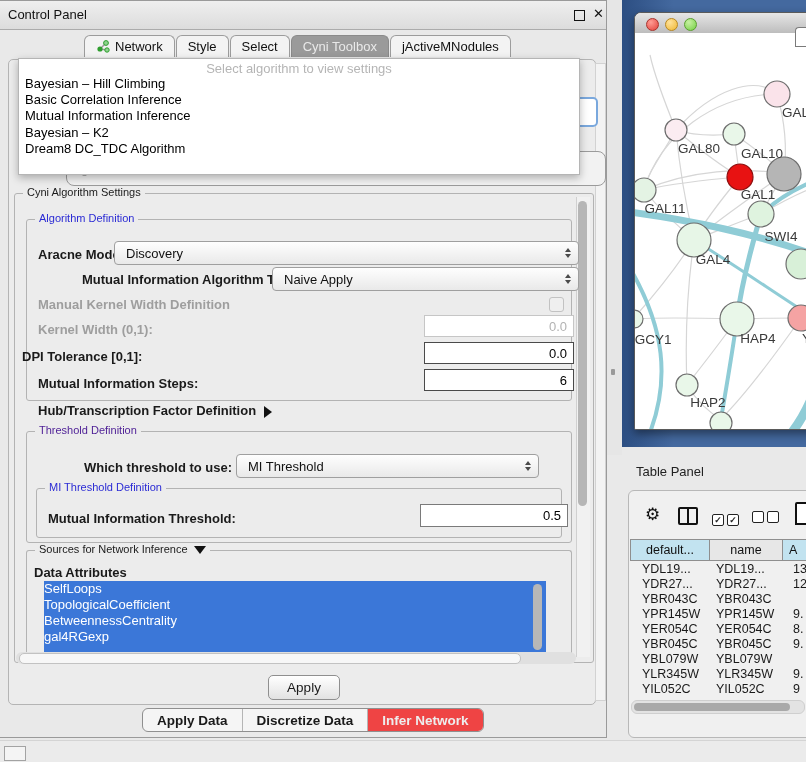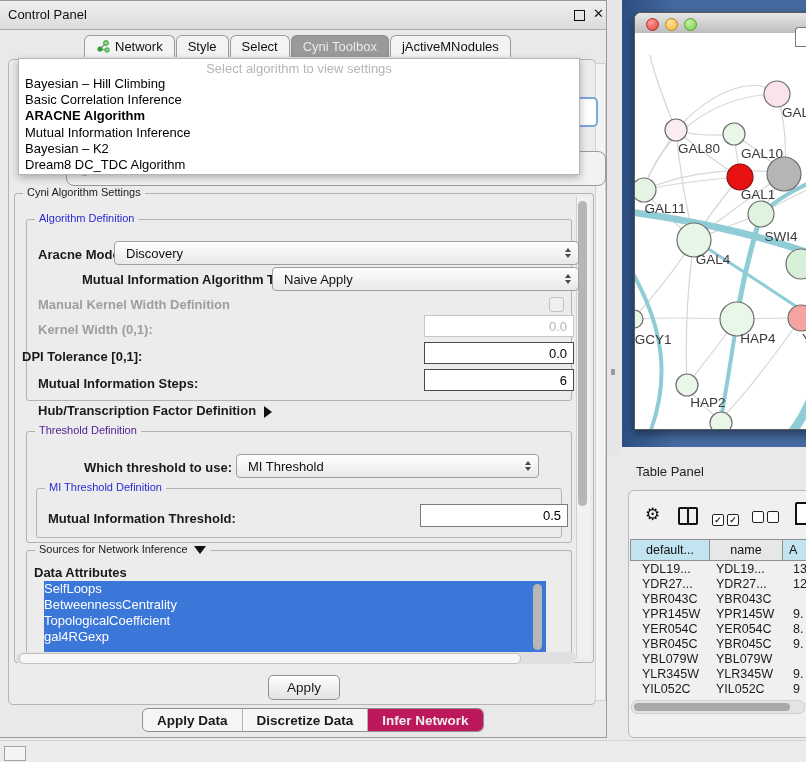--- a/index.html
+++ b/index.html
@@ -70,21 +70,21 @@
   
   #set-sb-track{left:576px;top:196px;width:13px;height:460px;background:#f1f1f1;border-left:1px solid #d0d0d0;}
   #set-sb-thumb{left:578px;top:200px;width:9px;height:305px;background:#b6b6b6;border-radius:5px;}
 
   
   #apply{left:268px;top:674px;width:70px;height:23px;background:linear-gradient(#ffffff,#e2e2e2);
     border:1px solid #8f8f8f;border-radius:5px;display:flex;align-items:center;justify-content:center;font-size:13.5px;}
   #btabs{left:142px;top:707px;height:22px;display:flex;border:1px solid #8f8f8f;border-radius:6px;overflow:hidden;background:#f5f5f5;}
   .bseg{display:flex;align-items:center;padding:0 14px;font-size:13.5px;font-weight:bold;border-left:1px solid #b5b5b5;}
   .bseg:first-child{border-left:none;}
-  .bseg.sel{background:#be185d;color:#ededed;}
+  .bseg.sel{background:#ef4444;color:#ededed;}
 
   
   #divider{left:607px;top:0;width:15px;height:455px;background:#e6e6e6;}
   #drag-dot{left:611px;top:369px;width:4px;height:6px;background:#9a9a9a;border-radius:1px;}
   #blue-bg{left:622px;top:0;width:184px;height:447px;background:linear-gradient(90deg,#2c4e82,#44699f 28%,#44699f);}
 
   #netwin{left:634px;top:12px;width:180px;height:416px;background:#fff;border:1px solid #5a5a5a;
     border-radius:7px 7px 2px 2px;box-shadow:0 4px 10px rgba(0,0,0,.45);overflow:hidden;}
   #netwin-tb{position:absolute;left:0;top:0;width:100%;height:20px;background:linear-gradient(#e6e6e6,#bdbdbd);border-bottom:1px solid #979797;}
   .light{position:absolute;top:4.5px;width:11px;height:11px;border-radius:50%;}
@@ -166,21 +166,20 @@
 
     <div id="combo-focus" class="abs"></div>
     <div id="net-combo" class="abs">
       <span>galFiltered.sif default node</span>
     </div>
 
     <div id="popup" class="abs">
       <div class="prompt">Select algorithm to view settings</div>
       <div class="item">Bayesian – Hill Climbing</div>
       <div class="item">Basic Correlation Inference</div>
-      <div class="item bold">ARACNE Algorithm</div>
       <div class="item">Mutual Information Inference</div>
       <div class="item">Bayesian – K2</div>
       <div class="item">Dream8 DC_TDC Algorithm</div>
     </div>
 
     <div class="abs grp" style="left:14px;top:192px;width:578px;height:468px;">
       <span class="gttl">Cyni Algorithm Settings</span>
     </div>
     <div id="set-sb-track" class="abs"></div>
     <div id="set-sb-thumb" class="abs"></div>
@@ -241,22 +240,22 @@
     <div class="fld" style="left:420px;top:503px;width:140px;height:21px;border-width:1px;border-color:#7a7a7a;">
       <span>0.5</span>
     </div>
 
     <div class="abs grp" style="left:26px;top:549px;width:544px;height:110px;border-bottom:none;">
       <span class="gttl"><span>Sources for Network Inference</span><span class="tri-down"></span></span>
     </div>
     <span class="lbl" style="left:34px;top:564px;">Data Attributes</span>
     <div id="attr-list" class="abs">
       <div class="attr">SelfLoops</div>
+      <div class="attr">TopologicalCoefficient</div>
       <div class="attr">BetweennessCentrality</div>
-      <div class="attr">TopologicalCoefficient</div>
       <div class="attr">gal4RGexp</div>
       <div class="attr"></div>
     </div>
     <div id="attr-sb" class="abs"></div>
     <div id="hsb-track" class="abs">
       <div id="hsb-thumb" class="abs"></div>
     </div>
 
     <div id="apply" class="abs">
       <span>Apply</span>

